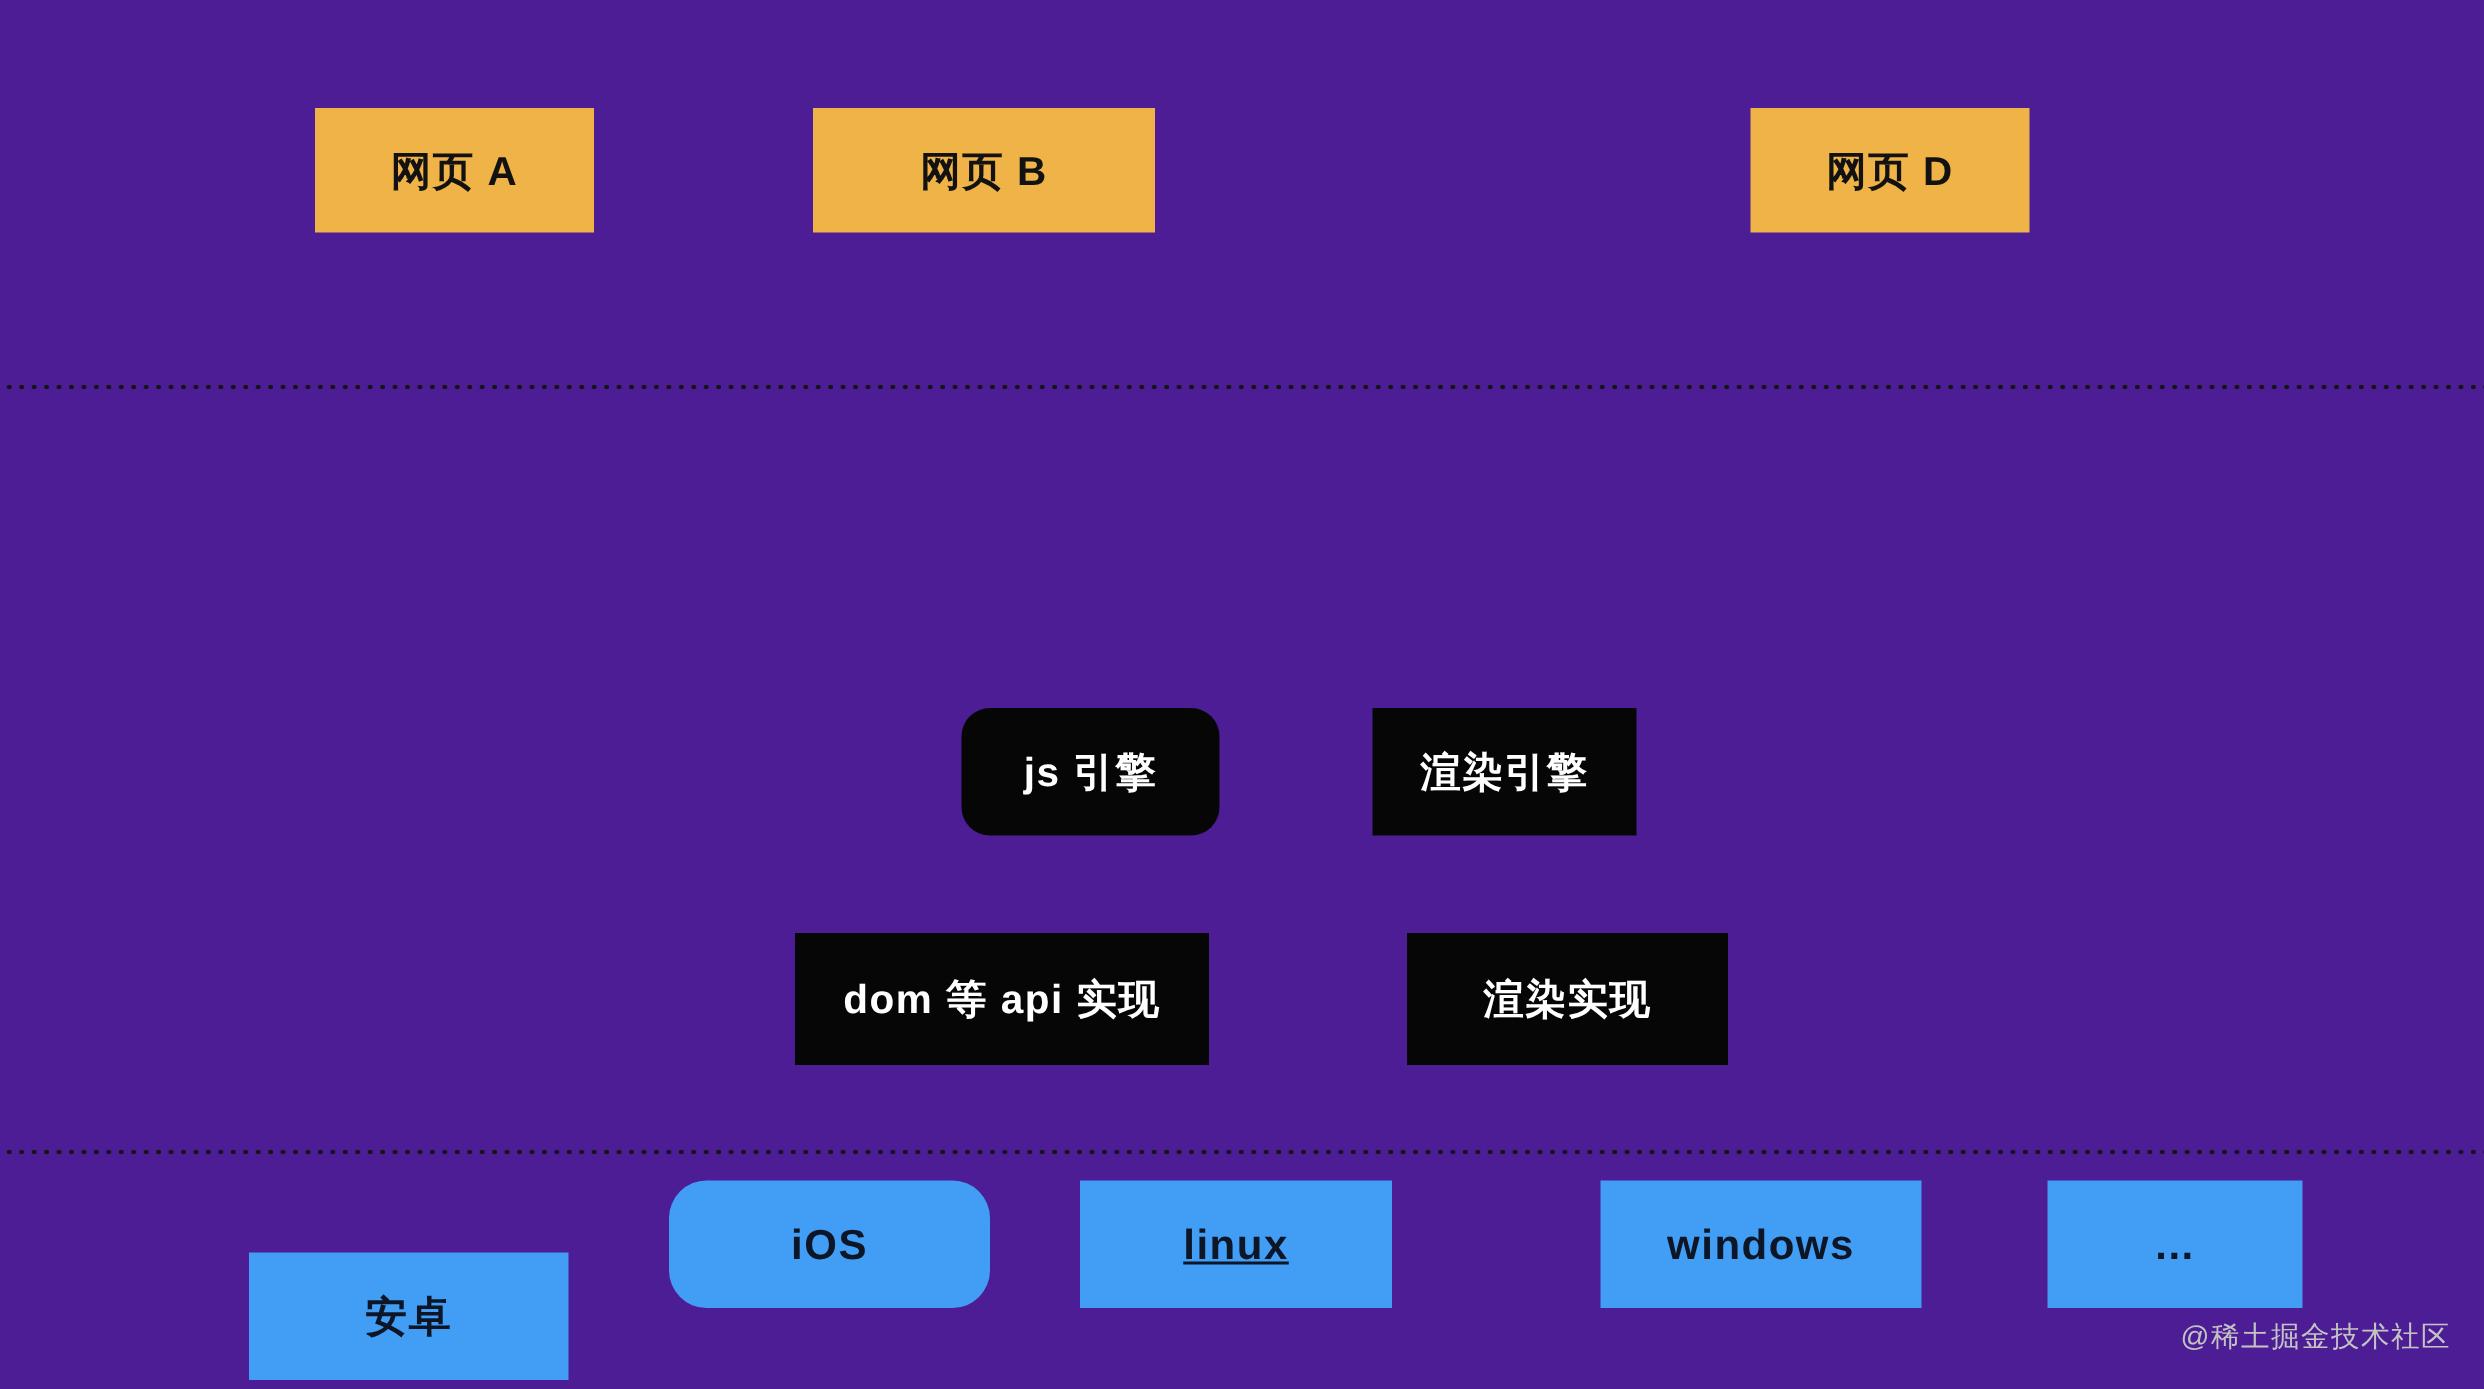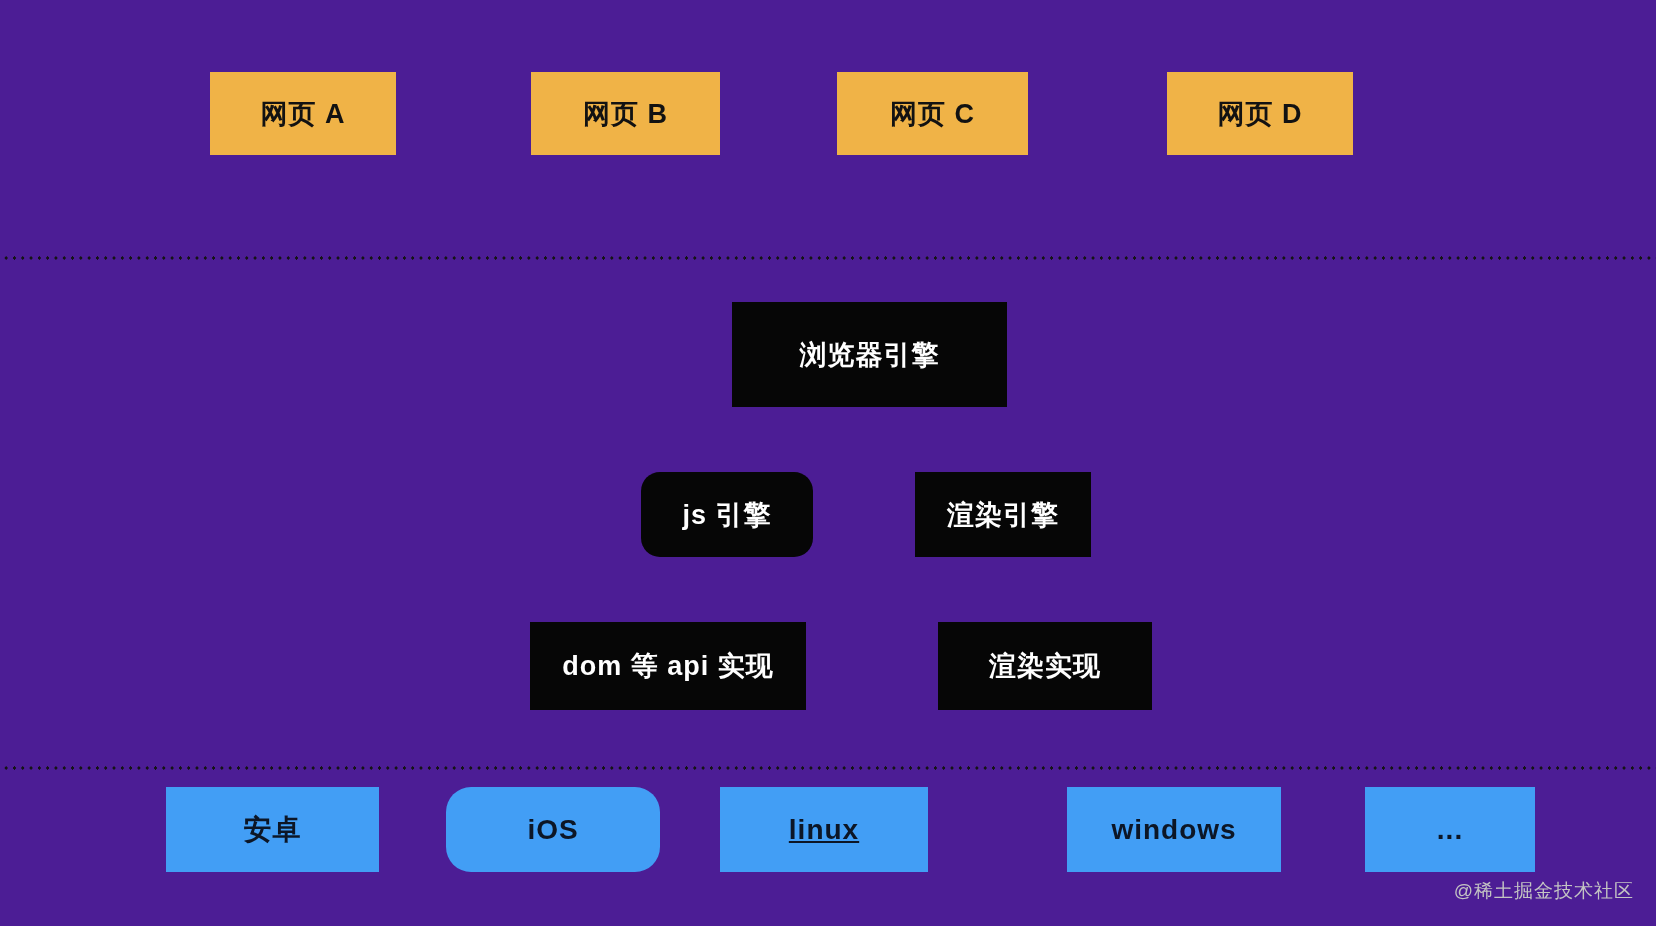--- a/index.html
+++ b/index.html
@@ -30,31 +30,31 @@
     font-size:27px;
   }
   .box-platform{
     background:#429ef5;
     color:#0c1626;
     font-size:28px;
     height:85px;top:787px;
   }
   
   .pos-web-a{left:210px;width:186px;}
-  .pos-web-b{left:531px;width:189px;}
+  .pos-web-b{left:542px;width:228px;}
   .pos-web-c{left:837px;width:191px;}
   .pos-web-d{left:1167px;width:186px;}
   
   .pos-browser-engine{left:732px;top:302px;width:275px;height:105px;}
   .pos-js-engine{left:641px;top:472px;width:172px;height:85px;border-radius:19px;}
   .pos-render-engine{left:915px;top:472px;width:176px;height:85px;}
   .pos-dom-api{left:530px;top:622px;width:276px;height:88px;}
   .pos-render-impl{left:938px;top:622px;width:214px;height:88px;}
   
-  .pos-android{left:166px;width:213px;}
+  .pos-android{left:166px;width:213px;margin-top:48px;}
   .pos-ios{left:446px;width:214px;border-radius:25px;}
   .pos-linux{left:720px;width:208px;text-decoration:underline;}
   .pos-windows{left:1067px;width:214px;}
   .pos-more{left:1365px;width:170px;}
   
   .dotted-divider{
     position:absolute;
     left:0;width:1656px;height:4px;
     background-image:radial-gradient(circle, #141414 1.5px, transparent 1.7px);
     background-size:8.3px 4px;
@@ -73,26 +73,24 @@
     text-align:center;
   }
 </style>
 </head>
 <body>
 
 <div class="diagram">
 
   <div class="box box-webpage pos-web-a">网页 A</div>
   <div class="box box-webpage pos-web-b">网页 B</div>
-  <div class="box box-webpage pos-web-c">网页 C</div>
   <div class="box box-webpage pos-web-d">网页 D</div>
 
   <div class="dotted-divider divider-top"></div>
 
-  <div class="box box-engine pos-browser-engine">浏览器引擎</div>
   <div class="box box-engine pos-js-engine">js 引擎</div>
   <div class="box box-engine pos-render-engine">渲染引擎</div>
   <div class="box box-engine pos-dom-api">dom 等 api 实现</div>
   <div class="box box-engine pos-render-impl">渲染实现</div>
 
   <div class="dotted-divider divider-bottom"></div>
 
   <div class="box box-platform pos-android">安卓</div>
   <div class="box box-platform pos-ios">iOS</div>
   <div class="box box-platform pos-linux">linux</div>

